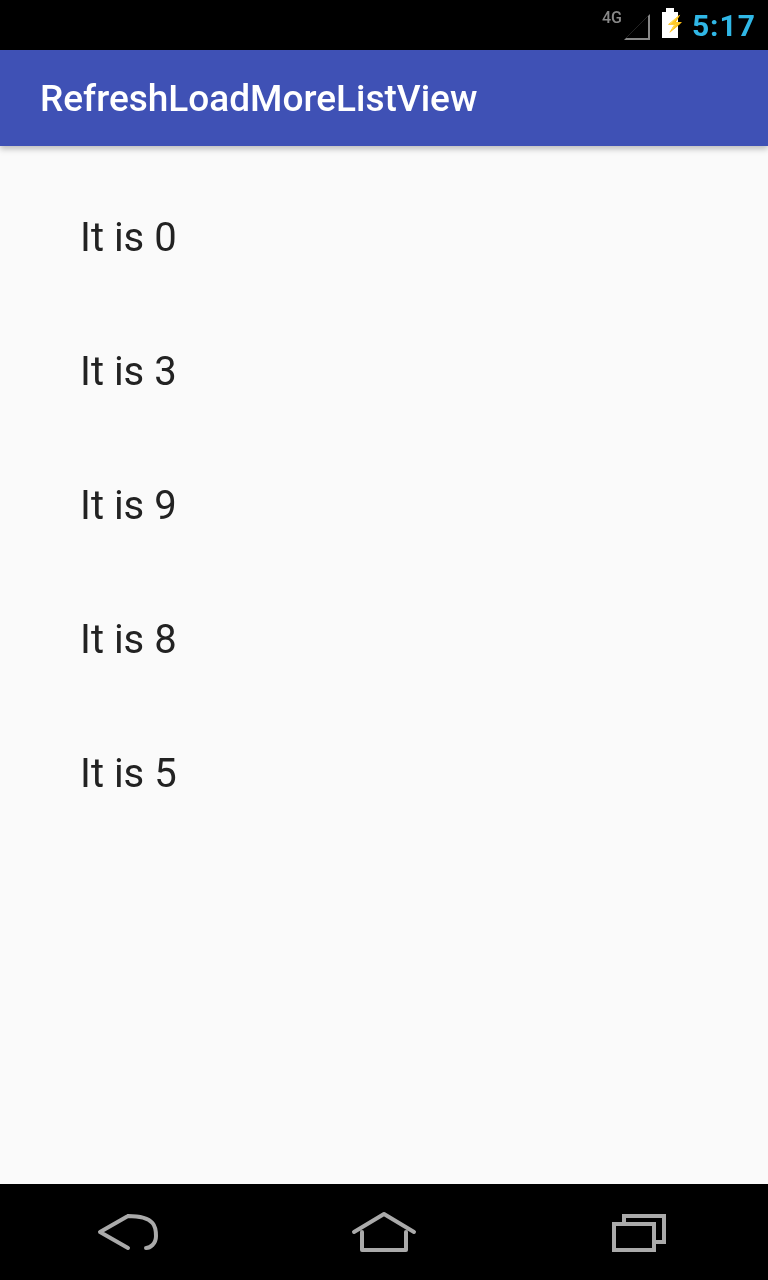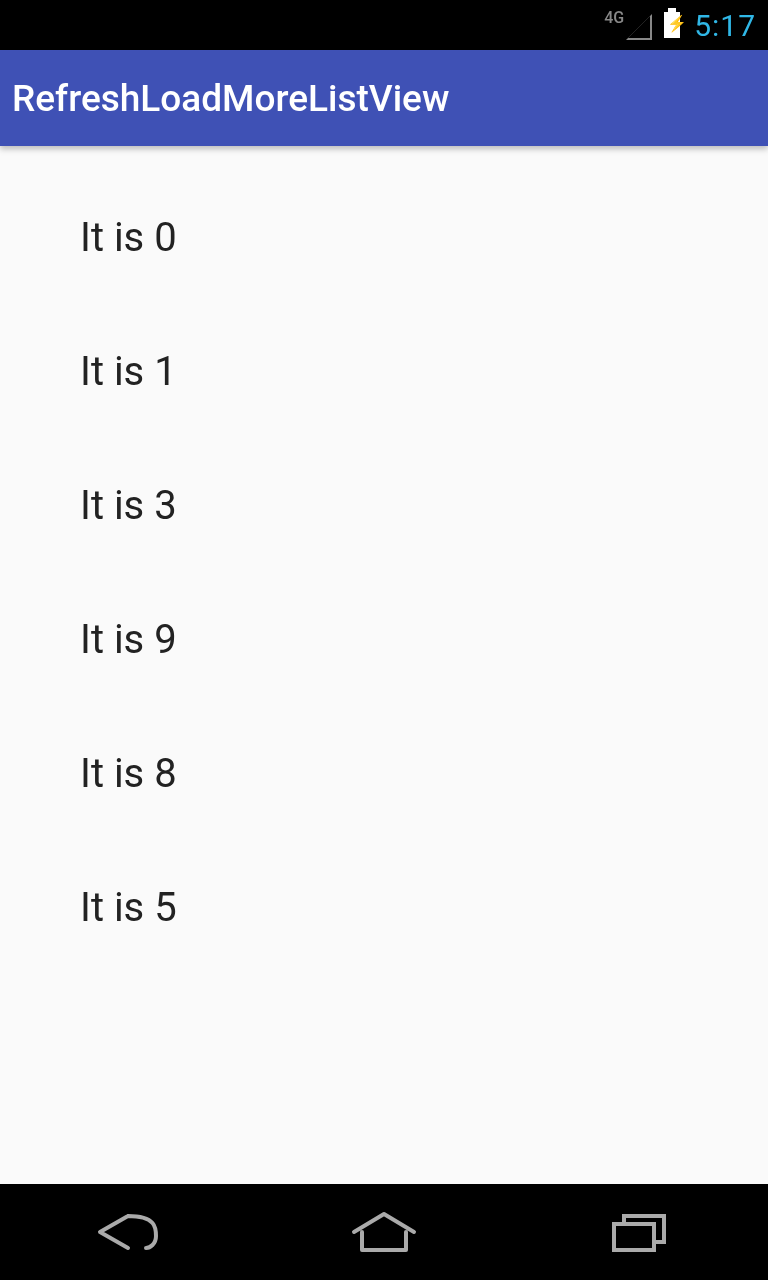--- a/index.html
+++ b/index.html
@@ -50,32 +50,32 @@
   .status-battery-bolt {
     position: absolute;
     left: 3px; top: 4px;
     color: #000;
     font-size: 16px;
     line-height: 1;
   }
   .status-clock {
     color: #30b7e6;
     font-size: 30px;
-    font-weight: 400;
+    font-weight: 700;
     letter-spacing: 1px;
     margin-left: 6px;
   }
 
   
   .action-bar {
     height: 96px;
     background: #3f51b5;
     display: flex;
     align-items: center;
-    padding: 0 12px;
+    padding: 0 40px;
     box-shadow: 0 3px 6px rgba(0,0,0,0.25);
     position: relative;
     z-index: 5;
   }
   .action-bar-title {
     color: #fff;
     font-size: 37px;
     font-weight: 500;
   }
 
@@ -130,23 +130,20 @@
 
 <div class="action-bar">
   <span class="action-bar-title">RefreshLoadMoreListView</span>
 </div>
 
 <div class="list">
   <div class="list-item">
     <span class="list-item-text">It is 0</span>
   </div>
   <div class="list-item">
-    <span class="list-item-text">It is 1</span>
-  </div>
-  <div class="list-item">
     <span class="list-item-text">It is 3</span>
   </div>
   <div class="list-item">
     <span class="list-item-text">It is 9</span>
   </div>
   <div class="list-item">
     <span class="list-item-text">It is 8</span>
   </div>
   <div class="list-item">
     <span class="list-item-text">It is 5</span>

